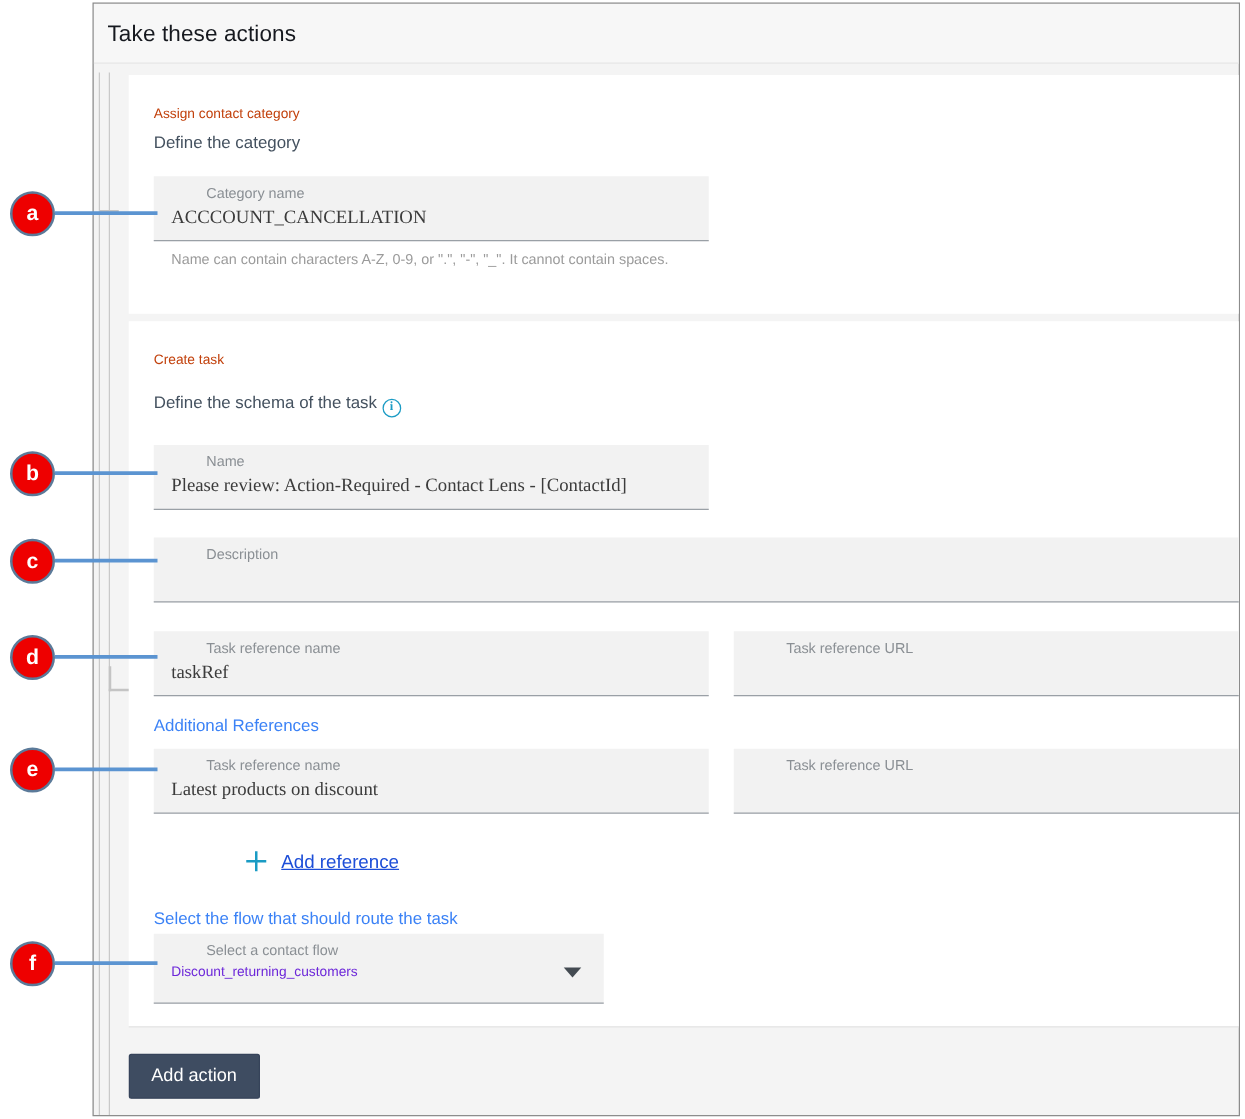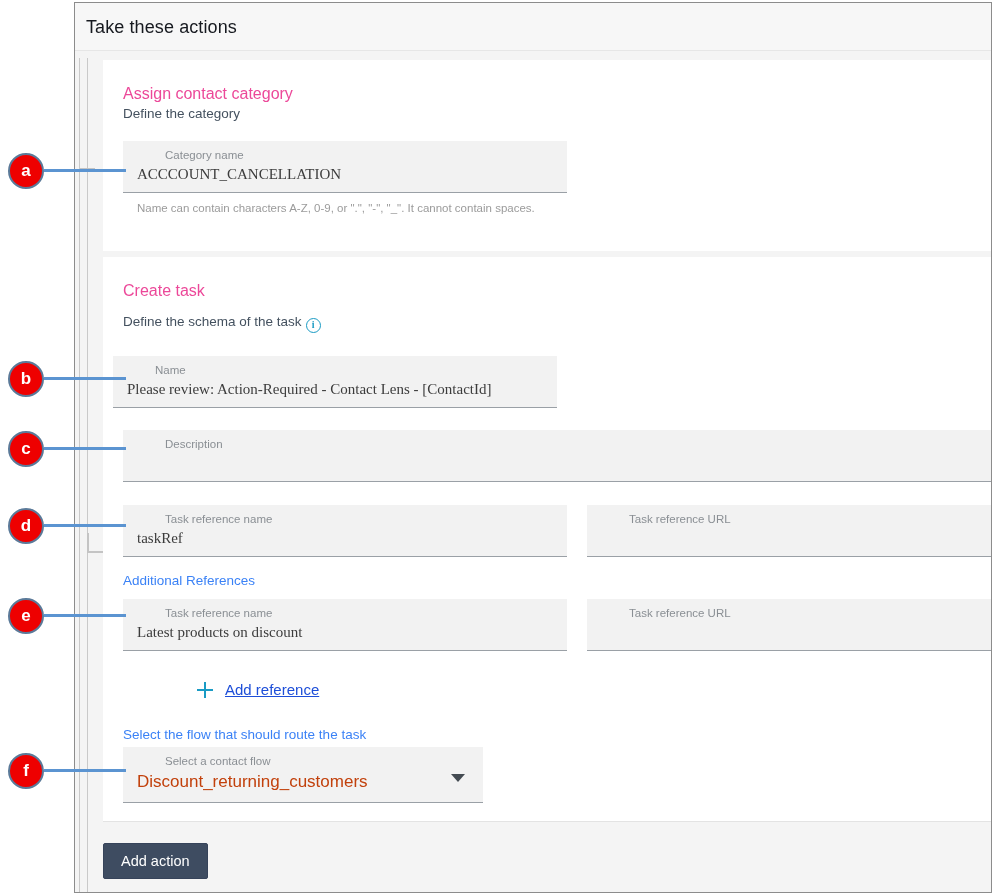--- a/index.html
+++ b/index.html
@@ -101,22 +101,22 @@
     position: absolute;
     left: 28px;
     background: #ffffff;
     box-sizing: border-box;
   }
   #card-category { top: 57px; width: 890px; height: 191px; }
   #card-task     { top: 254px; width: 890px; height: 564px; }
 
   .card-title {
     position: absolute;
-    font-size: 16px;
-    color: #ec4899;
+    font-size: 11px;
+    color: #c2410c;
   }
   .card-sub {
     position: absolute;
     font-size: 13.5px;
     color: #44515f;
   }
 
   
   .field {
     position: absolute;
@@ -136,22 +136,22 @@
     position: absolute;
     left: 14px;
     top: 25px;
     font-size: 15px;
     color: #3c3c3c;
     font-family: "Liberation Serif", serif;
     white-space: nowrap;
   }
   .field-value.sans {
     font-family: "Liberation Sans", sans-serif;
-    color: #c2410c;
-    font-size: 17px;
+    color: #6d28d9;
+    font-size: 11px;
   }
   .helper {
     position: absolute;
     font-size: 11.5px;
     line-height: 14px;
     color: #9b9b9b;
   }
 
   .section-label {
     position: absolute;
@@ -282,21 +282,21 @@
   </div>
 
   <div class="card" id="card-task">
 
     <div class="card-title" style="left:20px; top:25px;">Create task</div>
 
     <div class="card-sub" style="left:20px; top:57px;">
       <span>Define the schema of the task</span><span class="info-icon">i</span>
     </div>
 
-    <div class="field" style="left:10px; top:99px; width:444px; height:52px;text-align:center;">
+    <div class="field" style="left:20px; top:99px; width:444px; height:52px;text-align:center;">
       <div class="field-label">Name</div>
       <div class="field-value">Please review: Action-Required - Contact Lens - [ContactId]</div>
     </div>
 
     <div class="field" style="left:20px; top:173px; width:870px; height:52px;">
       <div class="field-label">Description</div>
     </div>
 
     <div class="field" style="left:20px; top:248px; width:444px; height:52px;">
       <div class="field-label">Task reference name</div>

